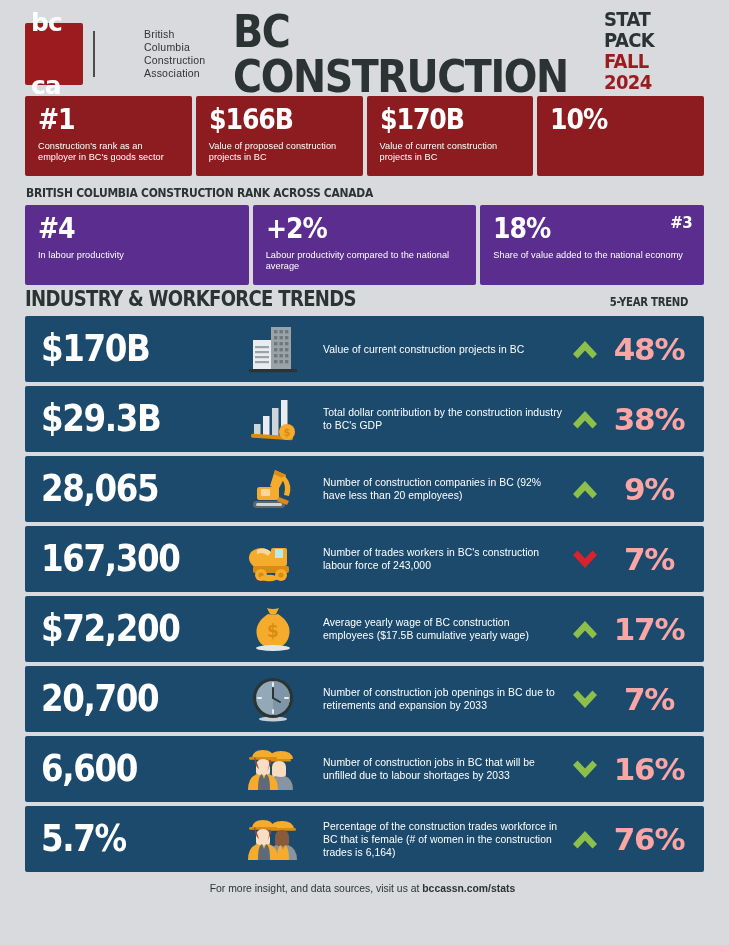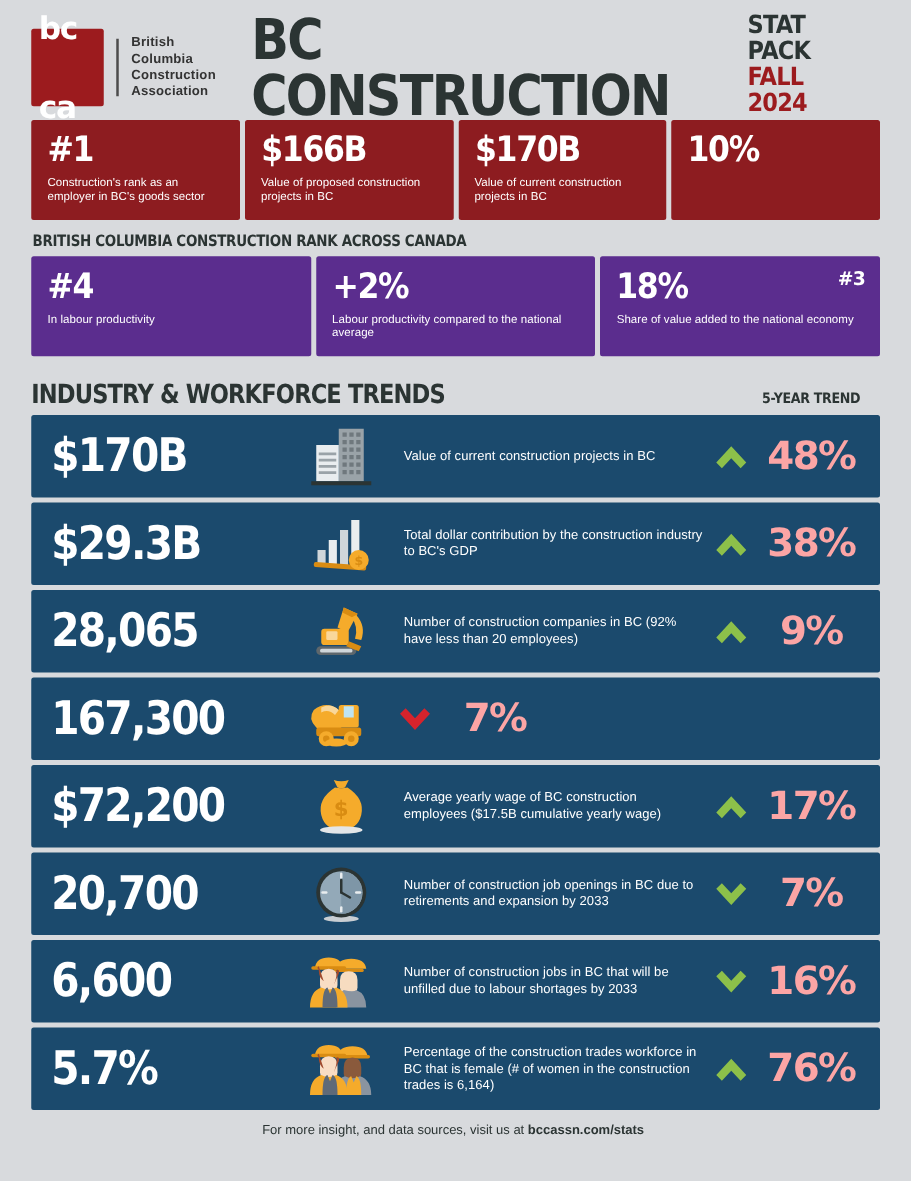--- a/index.html
+++ b/index.html
@@ -21,22 +21,22 @@
   .logo-mark .lm-text {
     position: absolute; inset: 0; color: #fff;
     font-family: "DejaVu Sans", sans-serif; font-weight: bold;
     font-size: 25px; line-height: 25px; letter-spacing: -1px;
     display: flex; flex-direction: column; justify-content: center;
     padding-left: 6px;
     gap: 38px;
   }
   .logo-div { width: 2px; height: 46px; background: #4c4c4c; margin: 0 10px; }
   .logo-words {
-    font-size: 10.5px; font-weight: bold; color: #333;
-    line-height: 13.2px; letter-spacing: 0.2px;
+    font-size: 10.5px; font-weight: normal; color: #333;
+    line-height: 13.2px; letter-spacing: 0.2px; margin-left: 39px;
   }
   .title-block { margin-left: 28px; display: flex; align-items: flex-start; }
   .title-main {
     font-family: "DejaVu Sans", sans-serif; font-weight: bold;
     font-size: 45px; line-height: 45px; color: #2b3433;
     letter-spacing: -1.6px; transform: scaleX(0.88); transform-origin: left bottom;
   }
   .title-side { margin-left: -32px; padding-bottom: 2px; }
   .title-side .ts1, .title-side .ts2 {
     font-family: "DejaVu Sans", sans-serif; font-weight: bold;
@@ -72,21 +72,21 @@
 
   
   .sec-head-sm {
     font-family: "DejaVu Sans", sans-serif; font-weight: bold;
     font-size: 12.5px; color: #2b3433; letter-spacing: -0.3px;
     transform: scaleX(0.86); transform-origin: left;
     margin: 9px 0 5px 1px;
   }
   .trend-head-bar {
     display: flex; align-items: flex-end; justify-content: space-between;
-    margin: 18px 0 5px 0;
+    margin: 2px 0 5px 0;
     gap: 28px;
   }
   .trend-head-main {
     font-family: "DejaVu Sans", sans-serif; font-weight: bold;
     font-size: 21px; color: #2b3433; letter-spacing: -0.8px;
     transform: scaleX(0.86); transform-origin: left bottom;
   }
   .trend-head-side {
     font-family: "DejaVu Sans", sans-serif; font-weight: bold;
     font-size: 11.5px; color: #2b3433; letter-spacing: -0.3px;
@@ -295,20 +295,21 @@
     <rect x="26" y="14" width="16" height="18" rx="2" fill="#f5ab2b"></rect>
     <path d="M30 15 l8 0 l0 9 l-8 0 z" fill="#bfe4f2"></path>
     <rect x="8" y="32" width="36" height="7" rx="2" fill="#d98c12"></rect>
     <circle cx="16" cy="41" r="6" fill="#f5ab2b"></circle>
             <circle cx="16" cy="41" r="2.6" fill="#d98c12"></circle>
     <circle cx="36" cy="41" r="6" fill="#f5ab2b"></circle>
             <circle cx="36" cy="41" r="2.6" fill="#d98c12"></circle>
     <ellipse cx="24" cy="44" rx="9" ry="3.2" fill="#f5ab2b"></ellipse>
   </svg>
         </div>
+        <div class="t-desc">Number of trades workers in BC's construction labour force of 243,000</div>
         <div class="t-arrow">
           <svg width="32" height="29" viewBox="0 0 32 29">
             <polygon points="4,10 16,23 28,10 23.5,5.5 16,13.5 8.5,5.5" fill="#d6232c"></polygon>
           </svg>
         </div>
         <div class="t-pct">7%</div>
       </div>
       <div class="trend-row">
         <div class="t-value">$72,200</div>
         <div class="t-icon">

